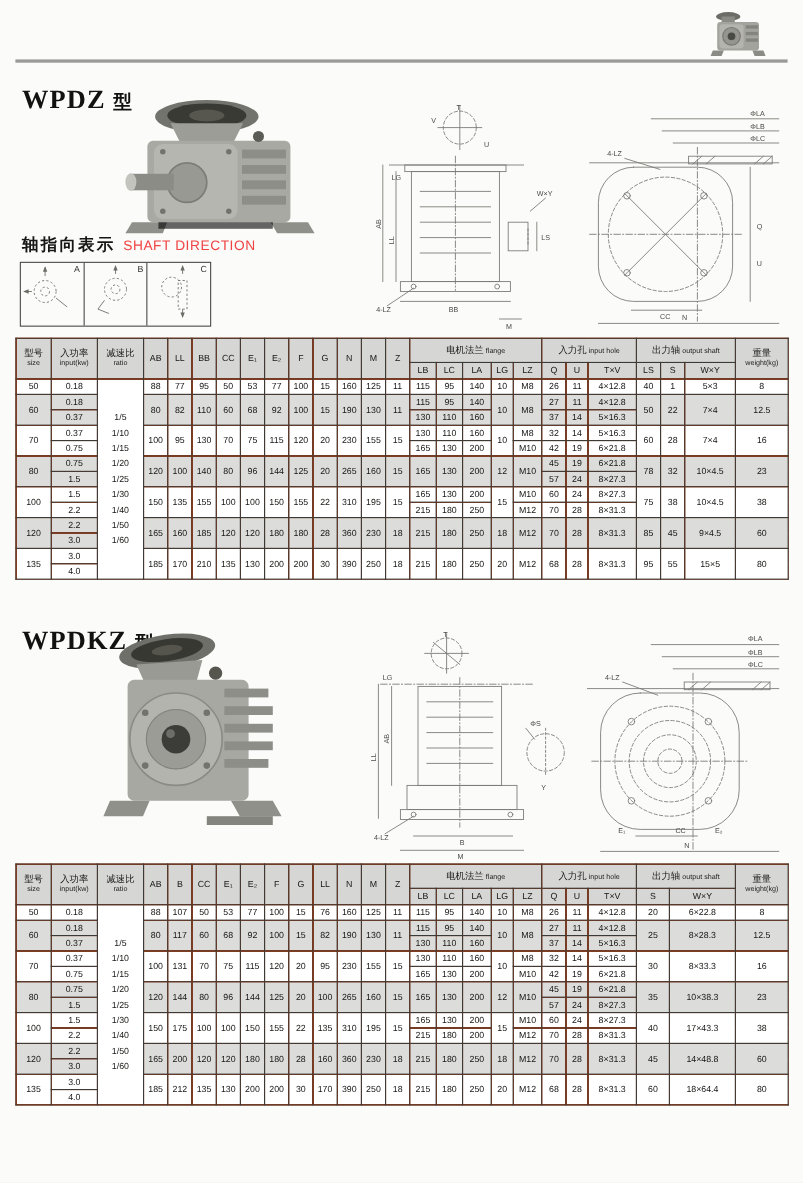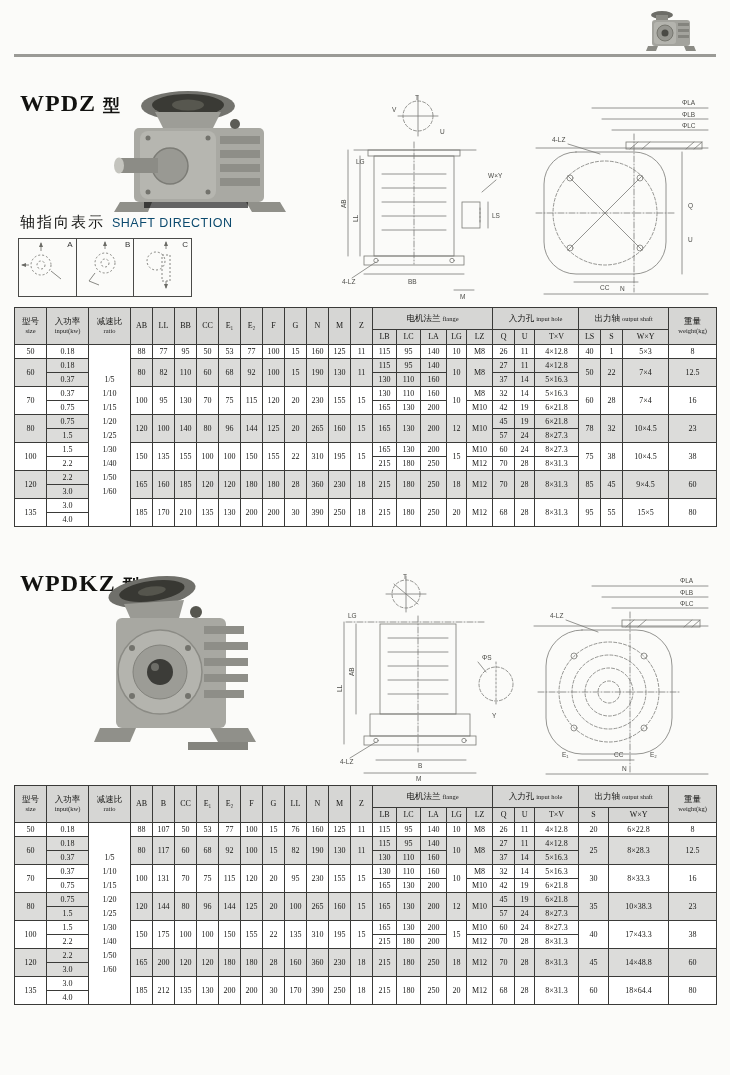--- a/index.html
+++ b/index.html
@@ -12,43 +12,43 @@
   body{background:#e8e8e6;}
   #page{
     position:relative;width:730px;height:1075px;margin:0 auto;
     background:#fbfbf9;overflow:hidden;
     font-family:"Liberation Sans",sans-serif;color:#161614;
   }
   .topline{position:absolute;left:14px;top:54px;width:702px;height:3px;background:var(--rule);}
   #minilogo{position:absolute;left:644px;top:8px;}
 
   .sec-title{position:absolute;font-family:"Liberation Serif",serif;font-weight:bold;color:#121210;white-space:nowrap;}
-  #title1{left:20px;top:90px;}
+  #title1{left:20px;top:78px;}
   #title2{left:20px;top:570px;}
   .sec-title .latin{font-size:24px;letter-spacing:1px;}
   .sec-title .cn{font-size:17px;margin-left:7px;}
 
   #photo1{position:absolute;left:100px;top:84px;}
   #photo2{position:absolute;left:92px;top:560px;}
   #draw1{position:absolute;left:336px;top:92px;}
   #draw2{position:absolute;left:522px;top:92px;}
   #draw3{position:absolute;left:336px;top:572px;}
   #draw4{position:absolute;left:522px;top:572px;}
 
   #shaftdir{position:absolute;left:20px;top:213px;white-space:nowrap;}
-  .sd-cn{font-size:15px;font-weight:normal;letter-spacing:2px;}
-  .sd-en{font-size:12.5px;margin-left:7px;color:#0c4a6e;letter-spacing:.5px;margin-top:26px;}
+  .sd-cn{font-size:15px;font-weight:bold;letter-spacing:2px;}
+  .sd-en{font-size:12.5px;margin-left:7px;color:#ef4444;letter-spacing:.5px;margin-top:26px;}
   #dirbox{position:absolute;left:18px;top:238px;width:172px;height:57px;border:1.5px solid #4a4a48;display:flex;background:#fbfbf9;}
   .dircell{flex:1;position:relative;border-right:1.5px solid #4a4a48;}
   .dircell:last-child{border-right:none;}
   .dirletter{position:absolute;top:1px;right:3px;font-size:8px;color:#333;}
 
   #table1{position:absolute;left:14px;top:307px;}
   #table2{position:absolute;left:14px;top:785px;}
-  table.spec{border-collapse:collapse;table-layout:fixed;width:702px;background:#c2410c;font-family:Liberation Serif, serif;}
+  table.spec{border-collapse:collapse;table-layout:fixed;width:702px;background:#c2410c;}
   table.spec th,table.spec td{
     border:1px solid var(--line);text-align:center;vertical-align:middle;
     padding:0;overflow:hidden;white-space:nowrap;font-size:8px;line-height:1.15;
   }
   table.spec thead th{background:var(--header-bg);font-weight:normal;}
   table.spec thead tr:first-child{height:22px;}
   table.spec thead tr:last-child{height:15px;}
   .hcn{font-size:8.5px;}
   .hen{font-size:6.5px;color:#222;}
   span.hen{margin-left:2px;}

